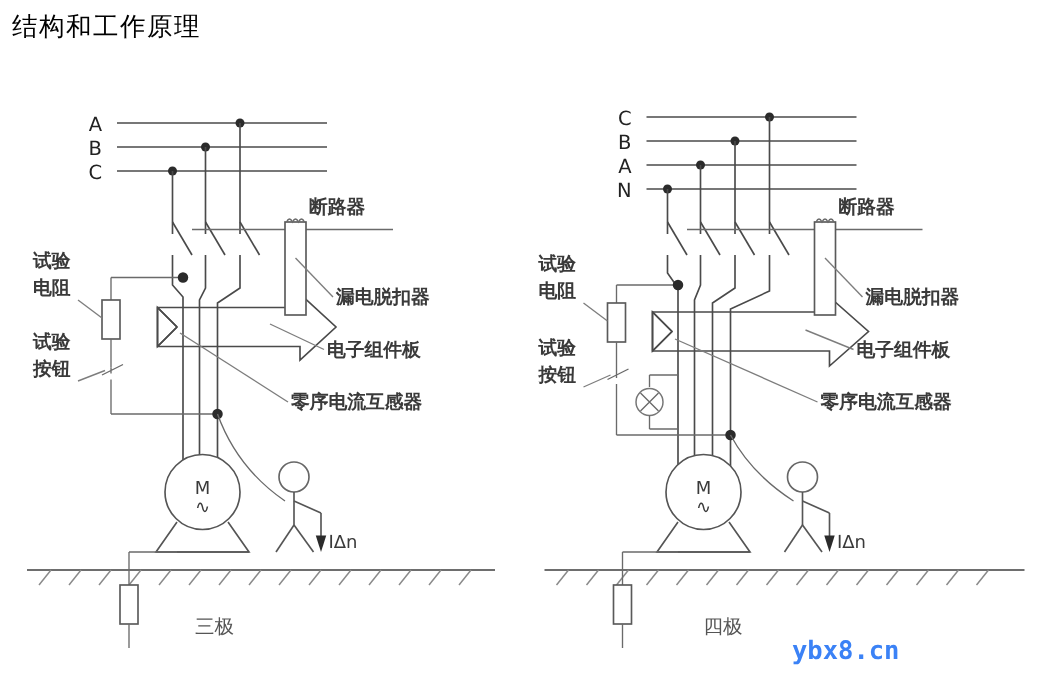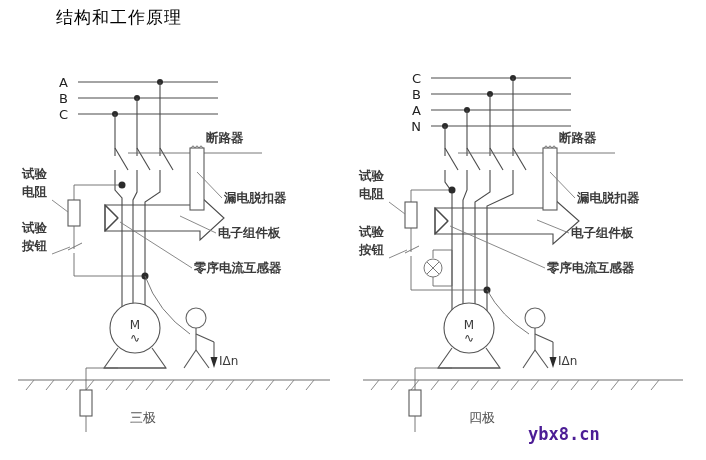--- a/index.html
+++ b/index.html
@@ -17,21 +17,20 @@
   #page-title {
     position: absolute;
     left: 8px;
     top: 6px;
     font-family: "DejaVu Serif", "Liberation Serif", serif;
     font-size: 17px;
     font-weight: 400;
     color: #000000;
     letter-spacing: 1px;
     white-space: nowrap;
-    margin-left: 48px;
   }
   .diagram-wrap {
     position: absolute;
     top: 50px;
     width: 353px;
     height: 410px;
   }
   #diagram-three-pole { left: 0px; }
   #diagram-four-pole  { left: 353px; }
   svg { display: block; }
@@ -66,21 +65,21 @@
     font-size: 12px;
     fill: #3a3a3a;
   }
   #watermark {
     position: absolute;
     left: 528px;
     top: 424px;
     font-family: "DejaVu Sans Mono", "Liberation Mono", monospace;
     font-size: 17px;
     font-weight: bold;
-    color: #4c1d95;
+    color: #3b82f6;
     letter-spacing: 0px;
     white-space: nowrap;
   }
 </style>
 </head>
 <body>
 
 <div id="page-title">结构和工作原理</div>
 
 <div class="diagram-wrap" id="diagram-three-pole">

